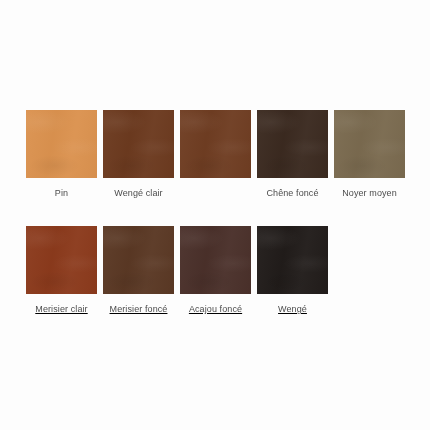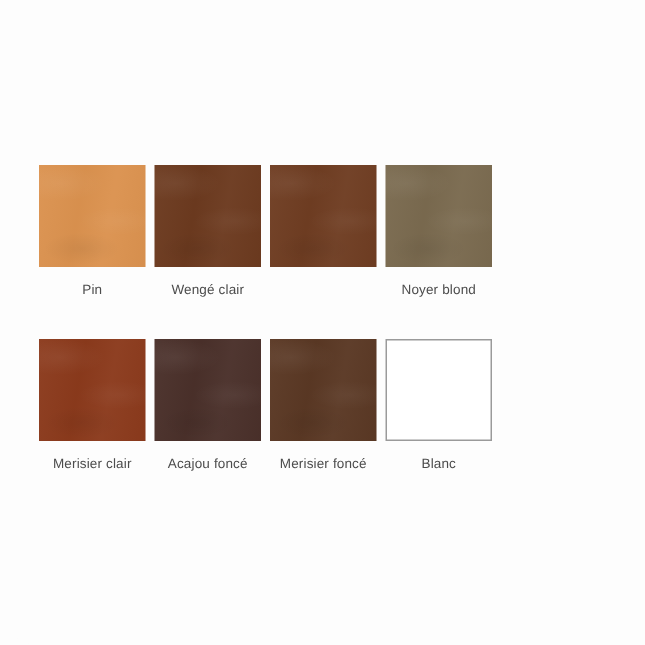--- a/index.html
+++ b/index.html
@@ -27,21 +27,21 @@
   .swatch-row {
     position: absolute;
     left: 26px;
     width: 380px;
     display: flex;
     flex-direction: row;
     gap: 6px;
   }
 
   #swatch-row-1 { top: 110px; }
-  #swatch-row-2 { top: 226px; }
+  #swatch-row-2 { top: 226px; text-decoration: underline; }
 
   .swatch-cell {
     width: 71px;
     display: flex;
     flex-direction: column;
     align-items: center;
   }
 
   .swatch-chip {
     width: 71px;
@@ -90,46 +90,50 @@
 
     <div class="swatch-cell">
       <div class="swatch-chip material" style="background-color: rgb(108, 58, 31);"></div>
       <div class="swatch-label" style="color: rgb(76, 76, 76);">Wengé clair</div>
     </div>
 
     <div class="swatch-cell">
       <div class="swatch-chip material" style="background-color: rgb(111, 61, 34);"></div>
     </div>
 
+    <div class="swatch-cell">
+      <div class="swatch-chip material" style="background-color: rgb(59, 42, 32);"></div>
+      <div class="swatch-label" style="color: rgb(76, 76, 76);">Chêne foncé</div>
+    </div>
 
     <div class="swatch-cell">
       <div class="swatch-chip material" style="background-color: rgb(122, 106, 79);"></div>
-      <div class="swatch-label" style="color: rgb(76, 76, 76);">Noyer blond</div>
+      <div class="swatch-label" style="color: rgb(76, 76, 76);">Noyer moyen</div>
     </div>
 
   </div>
 
   <div class="swatch-row" id="swatch-row-2">
 
     <div class="swatch-cell">
       <div class="swatch-chip material" style="background-color: rgb(139, 58, 28);"></div>
       <div class="swatch-label" style="color: rgb(76, 76, 76);">Merisier clair</div>
     </div>
 
     <div class="swatch-cell">
+      <div class="swatch-chip material" style="background-color: rgb(90, 56, 36);"></div>
+      <div class="swatch-label" style="color: rgb(76, 76, 76);">Merisier foncé</div>
+    </div>
+
+    <div class="swatch-cell">
       <div class="swatch-chip material" style="background-color: rgb(74, 48, 42);"></div>
       <div class="swatch-label" style="color: rgb(76, 76, 76);">Acajou foncé</div>
     </div>
 
     <div class="swatch-cell">
-      <div class="swatch-chip material" style="background-color: rgb(90, 56, 36);"></div>
-      <div class="swatch-label" style="color: rgb(76, 76, 76);">Merisier foncé</div>
+      <div class="swatch-chip material" style="background-color: rgb(33, 28, 26);"></div>
+      <div class="swatch-label" style="color: rgb(76, 76, 76);">Wengé</div>
     </div>
 
-
-    <div class="swatch-cell">
-      <div class="swatch-chip outlined" style="background-color: rgb(255, 255, 255); border-color: rgb(154, 154, 154);"></div>
-      <div class="swatch-label" style="color: rgb(76, 76, 76);">Blanc</div>
-    </div>
 
   </div>
 
 </div>
 
 </body></html>

